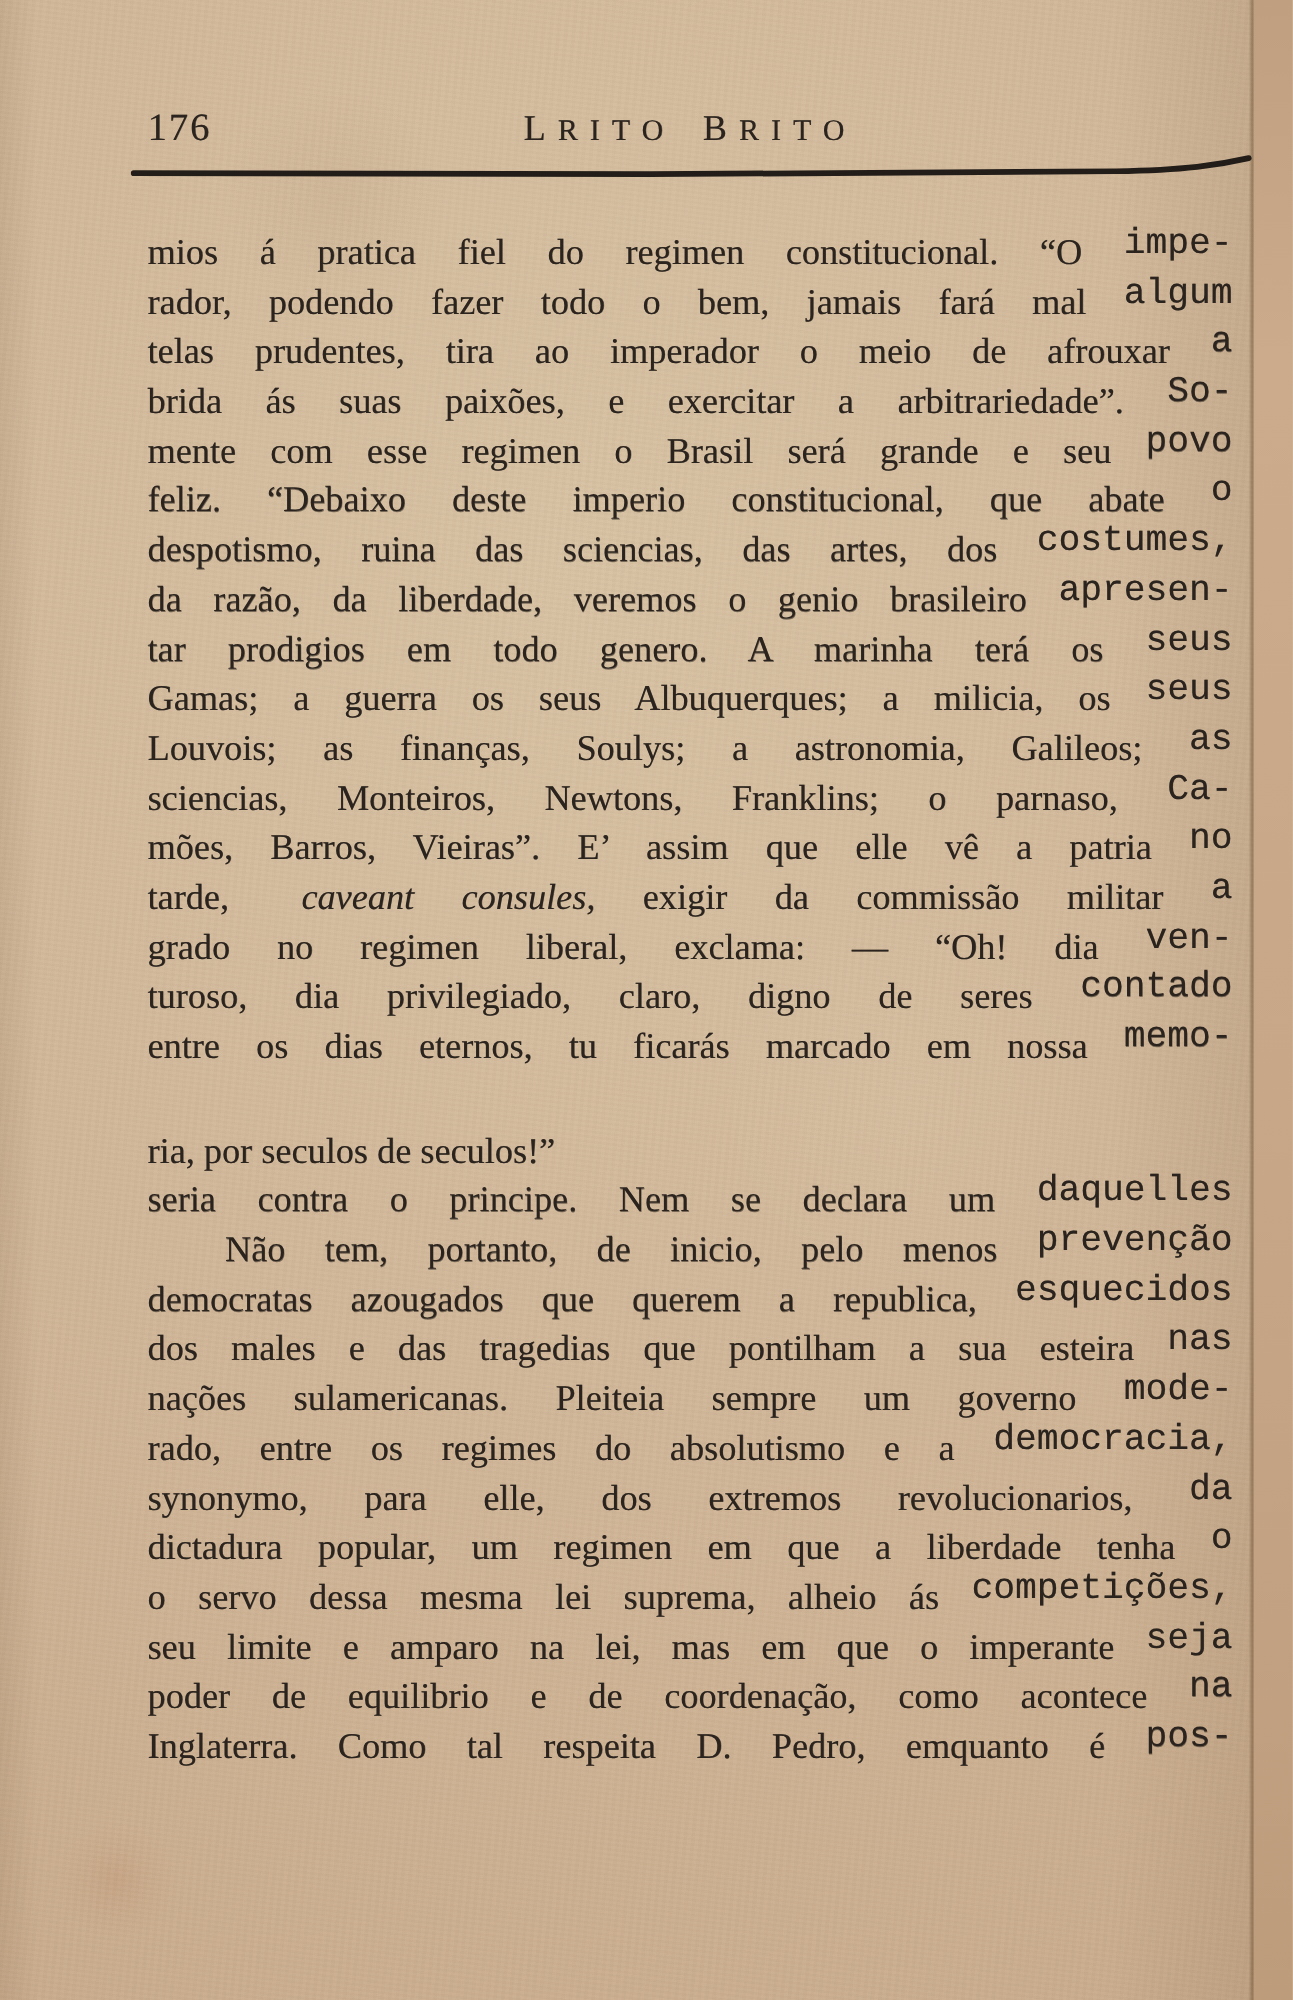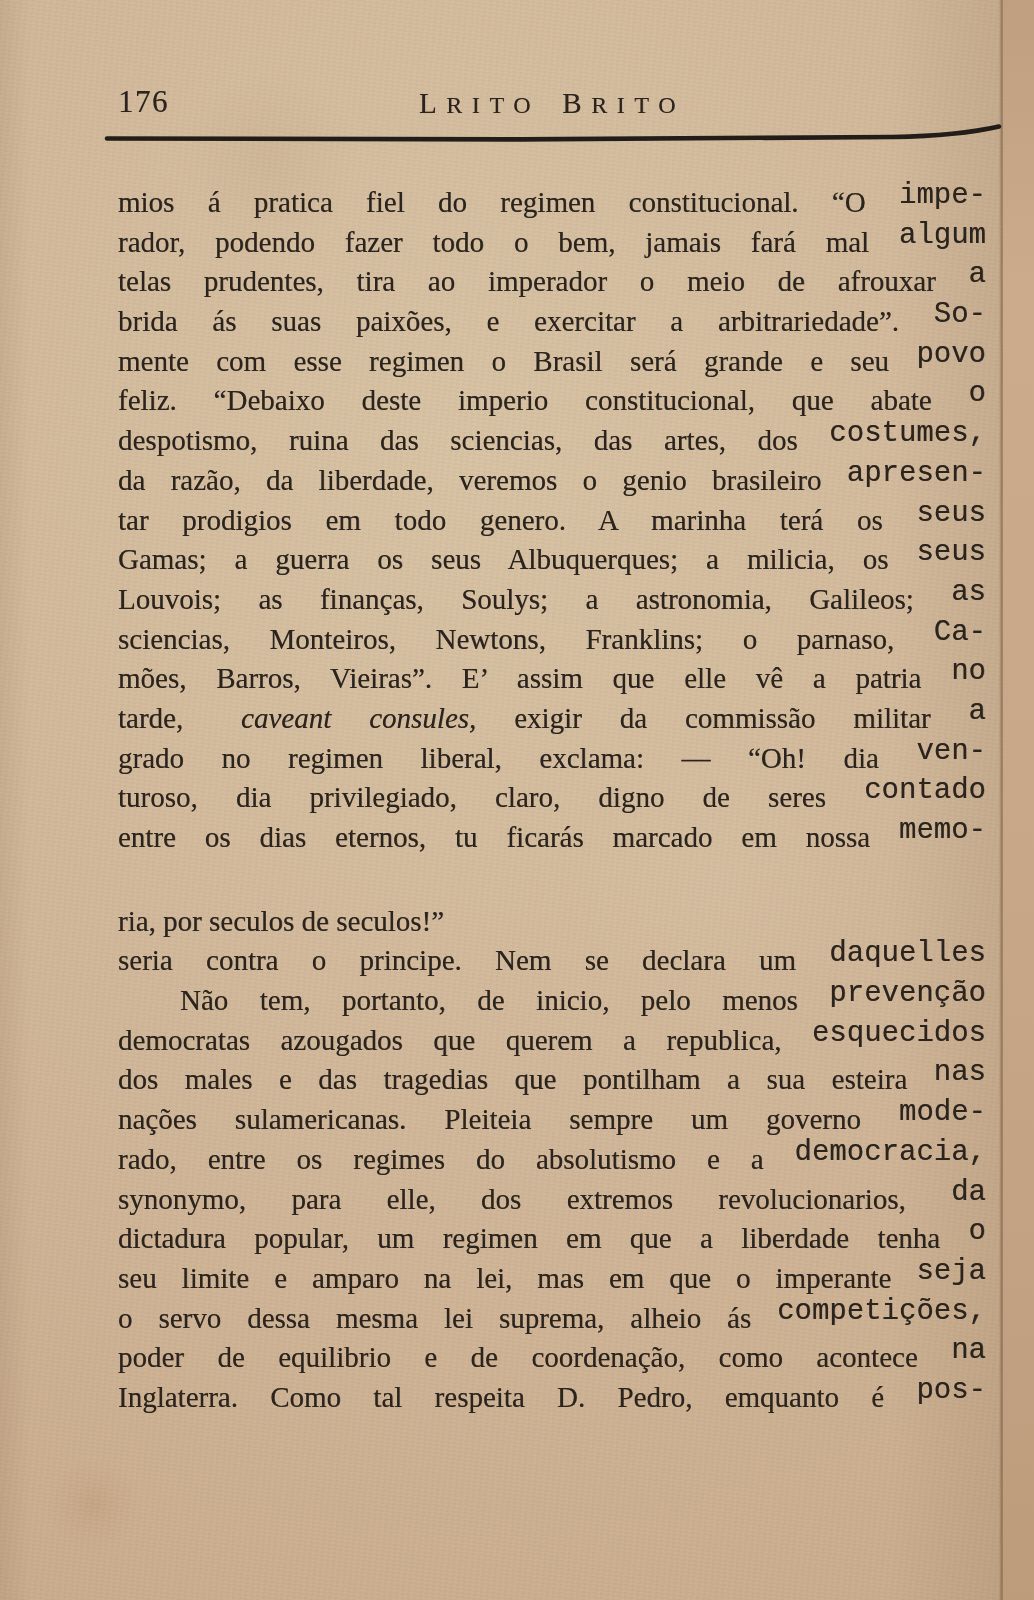--- a/index.html
+++ b/index.html
@@ -107,17 +107,17 @@
   <div class="line"><span>entre os dias eternos, tu ficarás marcado em nossa </span><span class="tail">memo-</span></div>
   <div class="line short"><span>ria, por seculos de seculos!”</span></div>
   <div class="line"><span>seria contra o principe.  Nem se declara um </span><span class="tail">daquelles</span></div>
   <div class="line indent"><span>Não tem, portanto, de inicio, pelo menos </span><span class="tail">prevenção</span></div>
   <div class="line"><span>democratas azougados que querem a republica, </span><span class="tail">esquecidos</span></div>
   <div class="line"><span>dos males e das tragedias que pontilham a sua esteira </span><span class="tail">nas</span></div>
   <div class="line"><span>nações sulamericanas.  Pleiteia sempre um governo </span><span class="tail">mode-</span></div>
   <div class="line"><span>rado, entre os regimes do absolutismo e a </span><span class="tail">democracia,</span></div>
   <div class="line"><span>synonymo, para elle, dos extremos revolucionarios, </span><span class="tail">da</span></div>
   <div class="line"><span>dictadura popular, um regimen em que a liberdade tenha </span><span class="tail">o</span></div>
+  <div class="line"><span>o servo dessa mesma lei suprema, alheio ás </span><span class="tail">competições,</span></div>
   <div class="line"><span>seu limite e amparo na lei, mas em que o imperante </span><span class="tail">seja</span></div>
-  <div class="line"><span>o servo dessa mesma lei suprema, alheio ás </span><span class="tail">competições,</span></div>
   <div class="line"><span>poder de equilibrio e de coordenação, como acontece </span><span class="tail">na</span></div>
   <div class="line"><span>Inglaterra.  Como tal respeita D. Pedro, emquanto é </span><span class="tail">pos-</span></div>
 </div>
 
 </body></html>

